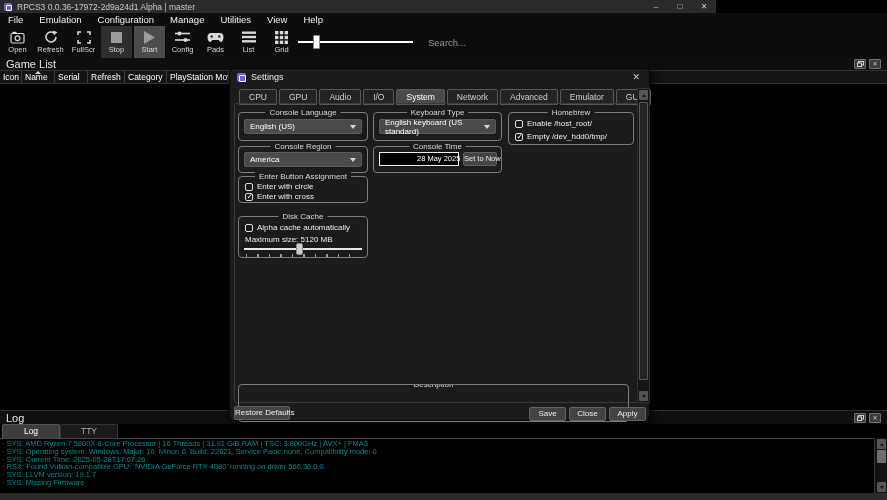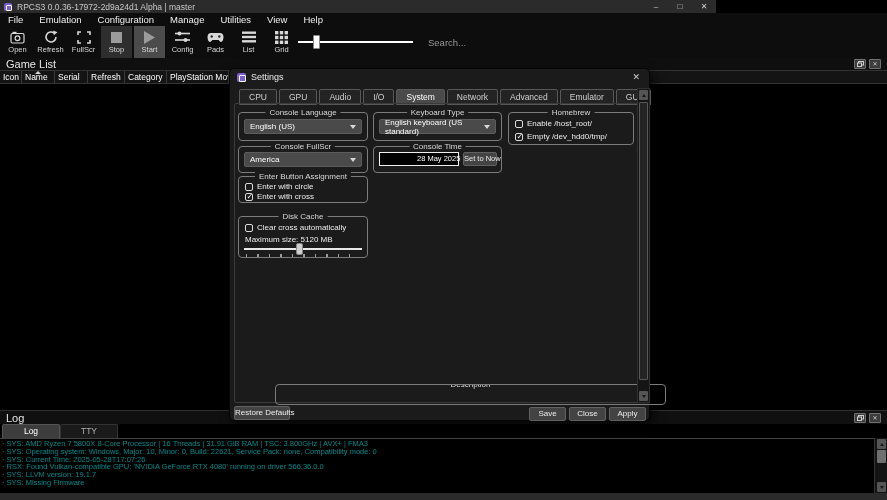--- a/index.html
+++ b/index.html
@@ -303,21 +303,21 @@
       <span class="checkbox"></span>
       <span>Enable /host_root/</span>
     </div>
     <div class="cb-row" style="top:18px;">
       <span class="checkbox checked"></span>
       <span>Empty /dev_hdd0/tmp/</span>
     </div>
   </div>
 
   <div class="group" style="left:8px; top:77px; width:130px; height:27px;">
-    <div class="group-title">Console FullScr</div>
+    <div class="group-title">Console Region</div>
     <div class="dropdown" style="top:5px;">
       <span>America</span>
       <span class="dd-arrow"></span>
     </div>
   </div>
 
   <div class="group" style="left:143px; top:77px; width:129px; height:27px;">
     <div class="group-title">Console Time</div>
     <div class="datetime" style="top:5px;">
       <span class="dt-value">28 May 2025 17:14</span>
@@ -338,31 +338,31 @@
     <div class="cb-row" style="top:14px;">
       <span class="checkbox checked"></span>
       <span>Enter with cross</span>
     </div>
   </div>
 
   <div class="group" style="left:8px; top:147px; width:130px; height:42px;">
     <div class="group-title">Disk Cache</div>
     <div class="cb-row" style="top:5px;">
       <span class="checkbox"></span>
-      <span>Clear cross automatically</span>
+      <span>Alpha cache automatically</span>
     </div>
     <div class="dc-label">Maximum size: 5120 MB</div>
     <div class="dc-slider">
       <div class="track"></div>
       <div class="handle"></div>
     </div>
     <div class="dc-ticks"></div>
   </div>
 
-  <div class="group" style="left:8px; top:315px; width:391px; height:21px; overflow:hidden;margin-left:37px;">
+  <div class="group" style="left:8px; top:315px; width:391px; height:38px; overflow:hidden;">
     <div class="group-title">Description</div>
   </div>
 
   <div class="dlg-scrollbar">
     <div class="sb-btn dlg-sb-up">
         <span class="spin-up"></span>
       </div>
     <div class="dlg-sb-thumb"></div>
     <div class="sb-btn dlg-sb-down">
         <span class="spin-down"></span>

